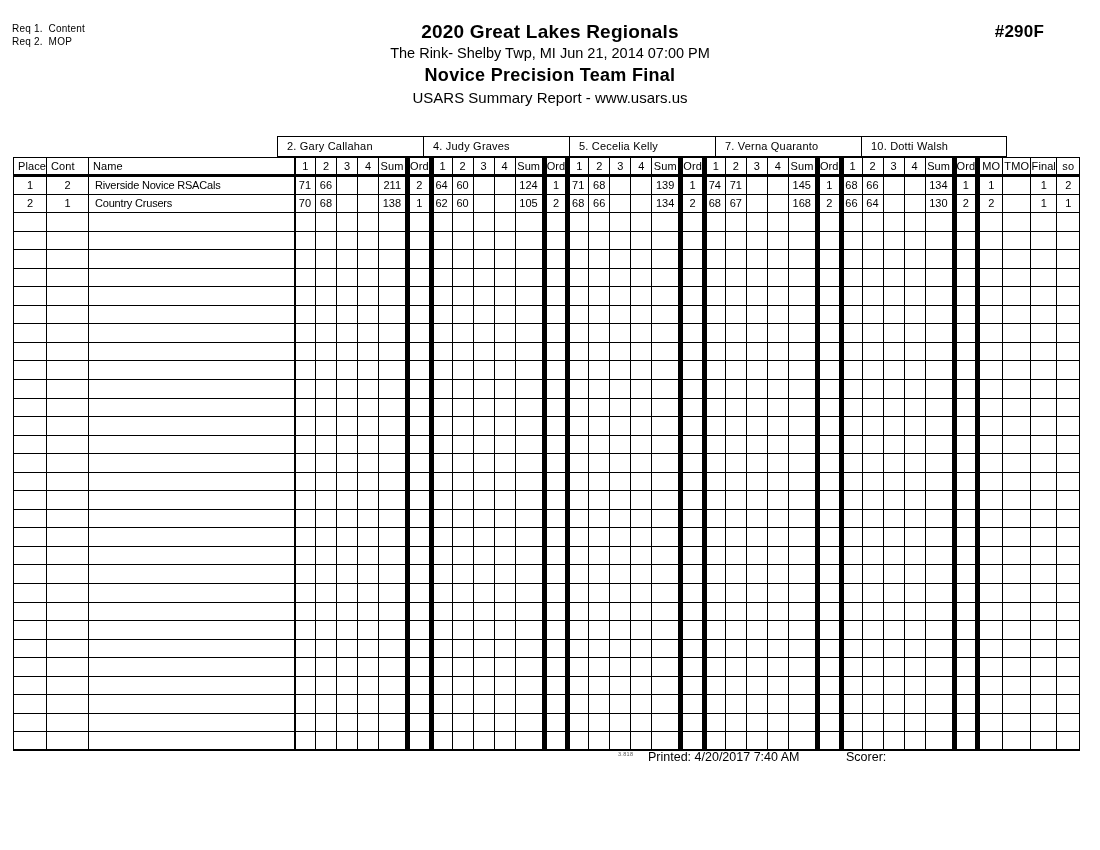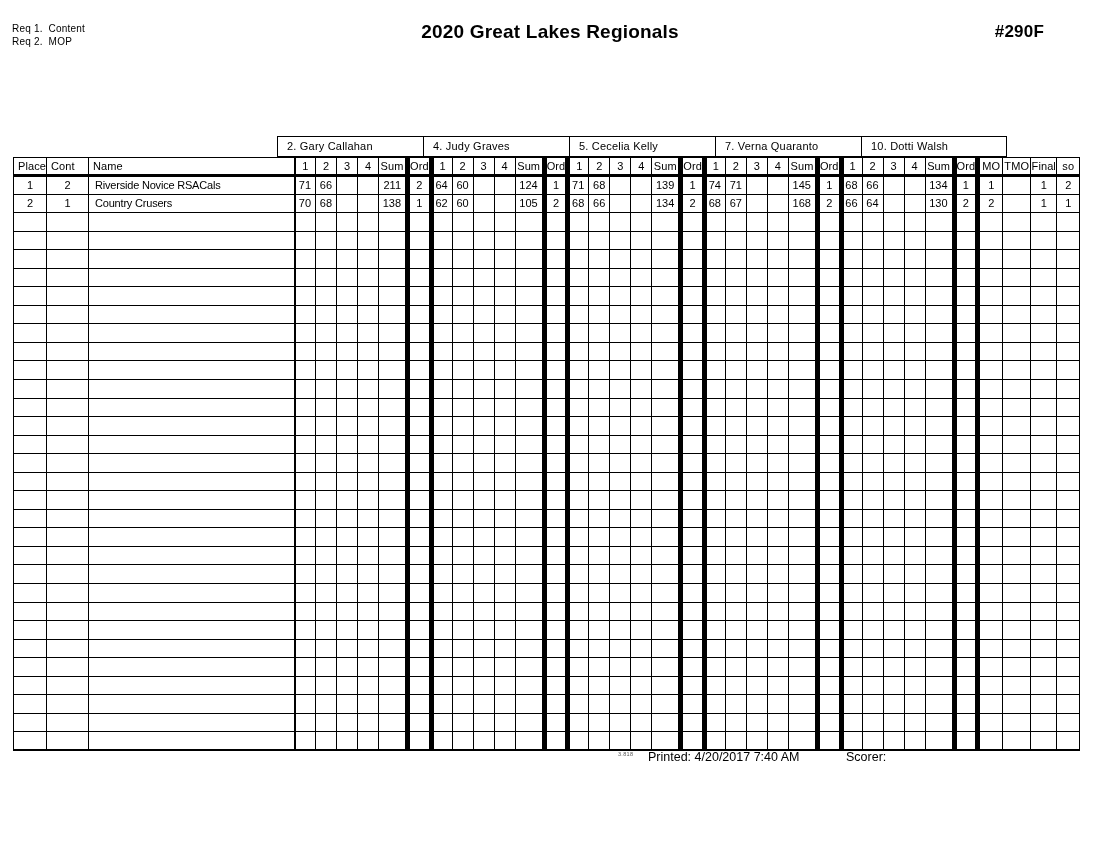--- a/index.html
+++ b/index.html
@@ -193,20 +193,23 @@
 </head>
 <body>
 
 <div id="req-block">
   <div>Req 1.  Content</div>
   <div>Req 2.  MOP</div>
 </div>
 
 <div id="title-block">
   <div class="t-line1">2020 Great Lakes Regionals</div>
+  <div class="t-line2">The Rink- Shelby Twp, MI  Jun 21, 2014  07:00 PM</div>
+  <div class="t-line3">Novice Precision Team Final</div>
+  <div class="t-line4">USARS Summary Report - www.usars.us</div>
 </div>
 
 <div id="event-code">#290F</div>
 
 <div id="judge-banner">
     <div class="judge-cell" style="width: 146px;">2.  Gary Callahan</div>
     <div class="judge-cell" style="width: 146px;">4.  Judy Graves</div>
     <div class="judge-cell" style="width: 146px;">5.  Cecelia Kelly</div>
     <div class="judge-cell" style="width: 146px;">7.  Verna  Quaranto</div>
     <div class="judge-cell" style="width: 146px;">10.  Dotti Walsh</div>

